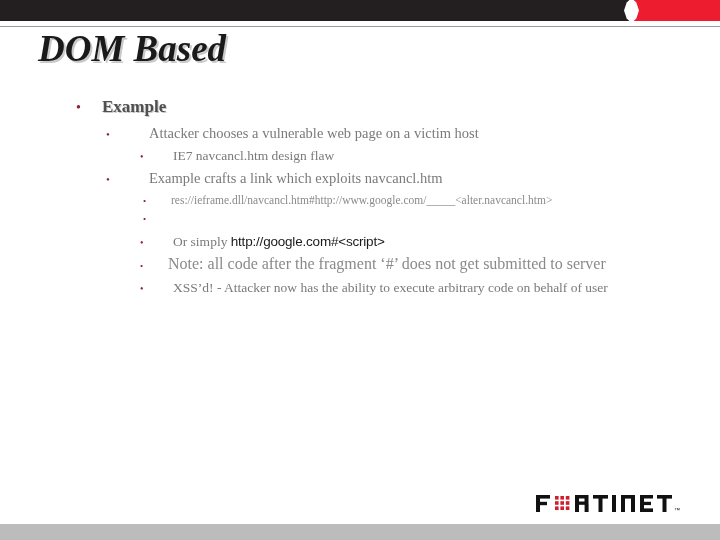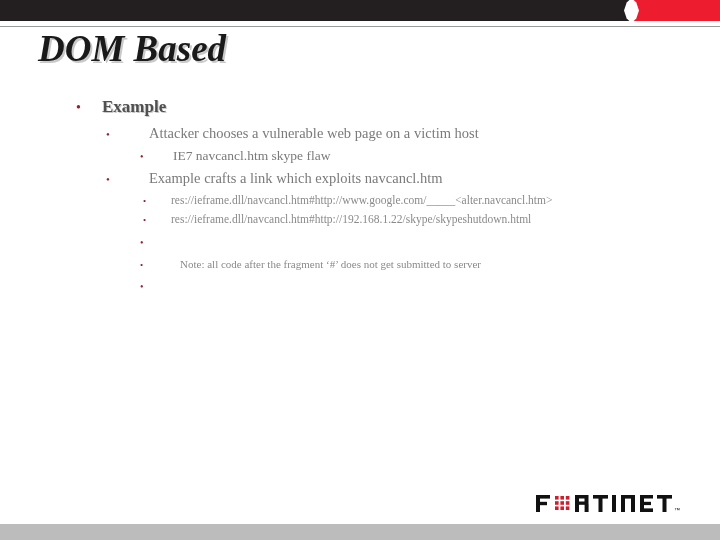--- a/index.html
+++ b/index.html
@@ -207,49 +207,50 @@
     <span class="row-text">Example</span>
   </div>
 
   <div class="row lvl2">
     <span class="bullet">•</span>
     <span class="row-text">Attacker chooses a vulnerable web page on a victim host</span>
   </div>
 
   <div class="row lvl3">
     <span class="bullet">•</span>
-    <span class="row-text">IE7 navcancl.htm skype flaw</span>
+    <span class="row-text">IE7 navcancl.htm design flaw</span>
   </div>
 
   <div class="row lvl2">
     <span class="bullet">•</span>
     <span class="row-text">Example crafts a link which exploits navcancl.htm</span>
   </div>
 
   <div class="row lvl4">
     <span class="bullet">•</span>
     <span class="row-text">res://ieframe.dll/navcancl.htm#http://www.google.com/_____&lt;alter.navcancl.htm&gt;</span>
   </div>
 
   <div class="row lvl4">
     <span class="bullet">•</span>
-    <span class="row-text">res://ieframe.dll/navcancl.htm#http://192.168.1.22/skype/skypeshutdown.html</span>
   </div>
 
   <div class="row lvl3" style="margin-top:4px;">
     <span class="bullet">•</span>
+    <span class="row-text"><span>Or simply </span><span class="mono-url">http://google.com#&lt;script&gt;</span></span>
   </div>
 
   <div class="row lvl4" style="margin-left:140px;margin-top:2px;">
     <span class="bullet">•</span>
-    <span class="row-text" style="font-size:11px;margin-left:12px;">Note: all code after the fragment ‘#’ does not get submitted to server</span>
+    <span class="row-text" style="font-size:16px;">Note: all code after the fragment ‘#’ does not get submitted to server</span>
   </div>
 
   <div class="row lvl3" style="margin-top:3px;">
     <span class="bullet">•</span>
+    <span class="row-text">XSS’d!  - Attacker now has the ability to execute arbitrary code on behalf of user</span>
   </div>
 
 </div>
 
 <div class="logo">
   <svg width="150" height="26" viewBox="0 0 150 26" xmlns="http://www.w3.org/2000/svg">
     <g fill="#111111">
 
       <rect x="0" y="3" width="4" height="17"></rect>
       <rect x="0" y="3" width="14" height="3.6"></rect>

